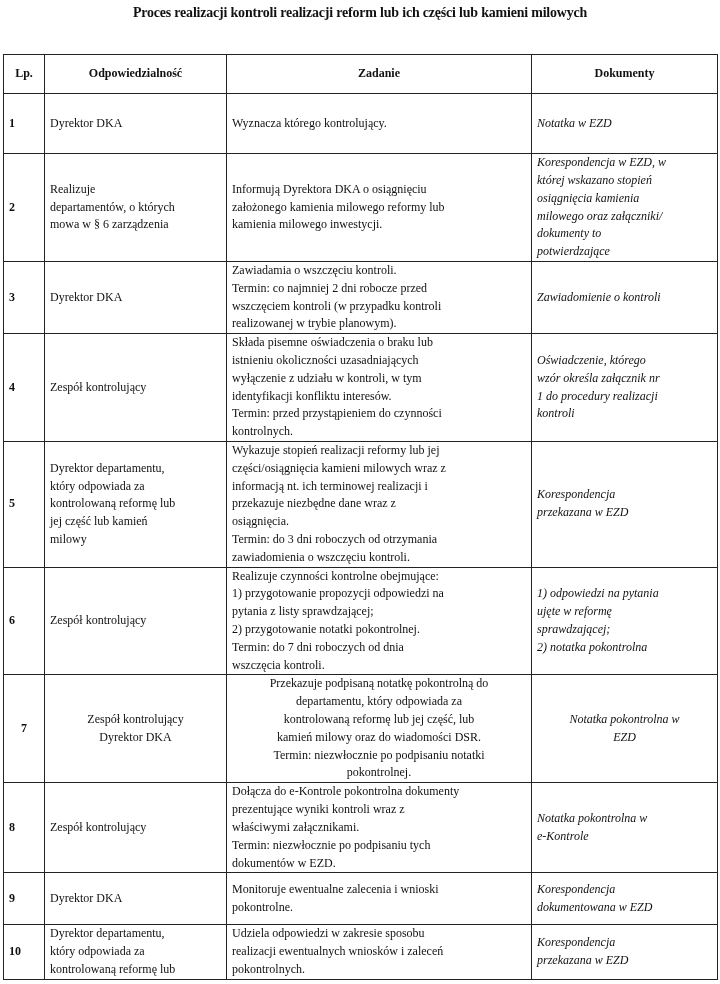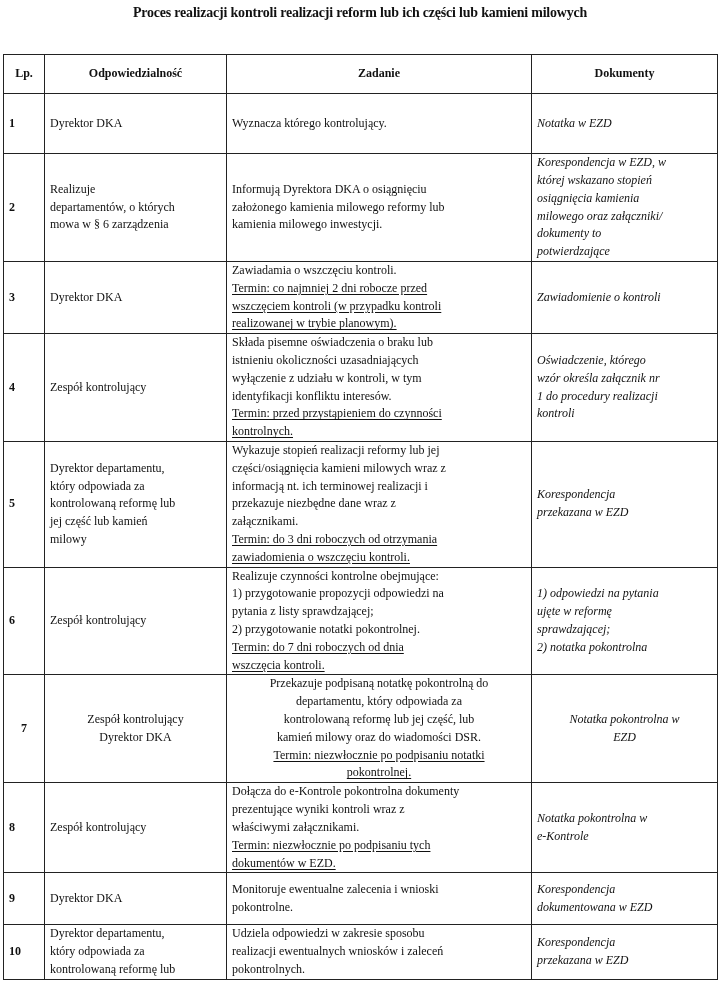--- a/index.html
+++ b/index.html
@@ -52,21 +52,21 @@
     }
     col.c-lp { width: 41px; }
     col.c-resp { width: 182px; }
     col.c-task { width: 305px; }
     col.c-docs { width: 186px; }
     td.lp {
       font-weight: bold;
       padding-left: 7px;
     }
     .line { display: block; }
-    .term { text-decoration: underline; text-underline-offset: 2px; }
+    .term { text-underline-offset: 2px; }
     td.task { padding-left: 6px; }
     td.docs { padding-left: 7px; font-style: italic; }
     td.resp { padding-left: 8px; }
     tr.r1 td { height: 59px; }
     tr.r2 td { height: 107px; }
     tr.r3 td { height: 71px; }
     tr.r4 td { height: 106px; }
     tr.r5 td { height: 124px; }
     tr.r6 td { height: 105px; margin-left: 24px; }
     tr.r7 td { height: 107px; text-align: center; }
@@ -172,21 +172,21 @@
           <span class="line">który odpowiada za</span>
           <span class="line">kontrolowaną reformę lub</span>
           <span class="line">jej część lub kamień</span>
           <span class="line">milowy</span>
         </td>
         <td class="task">
           <span class="line">Wykazuje stopień realizacji reformy lub jej</span>
           <span class="line">części/osiągnięcia kamieni milowych wraz z</span>
           <span class="line">informacją nt. ich terminowej realizacji i</span>
           <span class="line">przekazuje niezbędne dane wraz z</span>
-          <span class="line">załącznikami.</span>
+          <span class="line">osiągnięcia.</span>
           <span class="line term">Termin: do 3 dni roboczych od otrzymania</span>
           <span class="line term">zawiadomienia o wszczęciu kontroli.</span>
         </td>
         <td class="docs">
           <span class="line">Korespondencja</span>
           <span class="line">przekazana w EZD</span>
         </td>
       </tr>
       <tr class="r6">
         <td class="lp">6</td>

